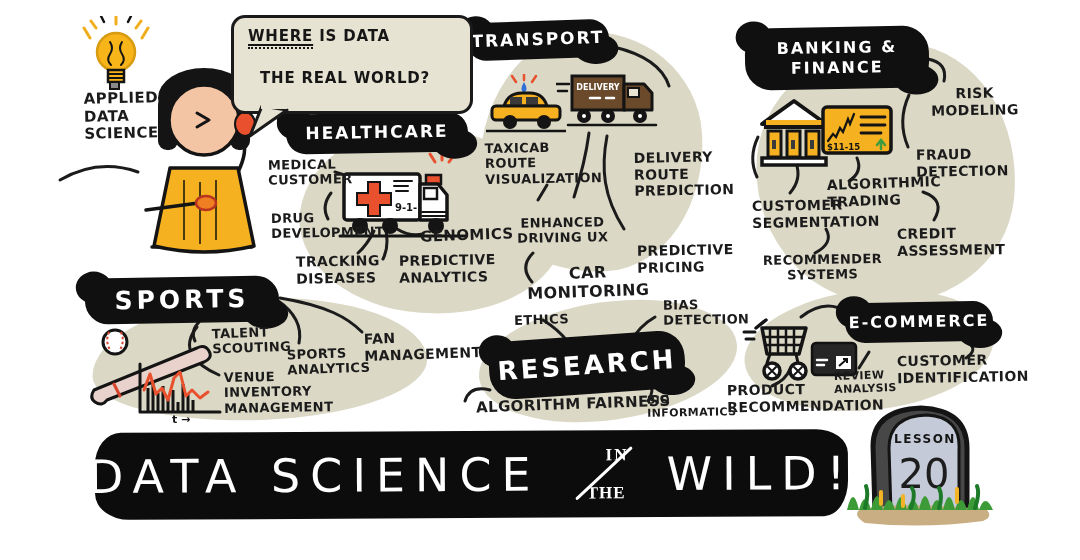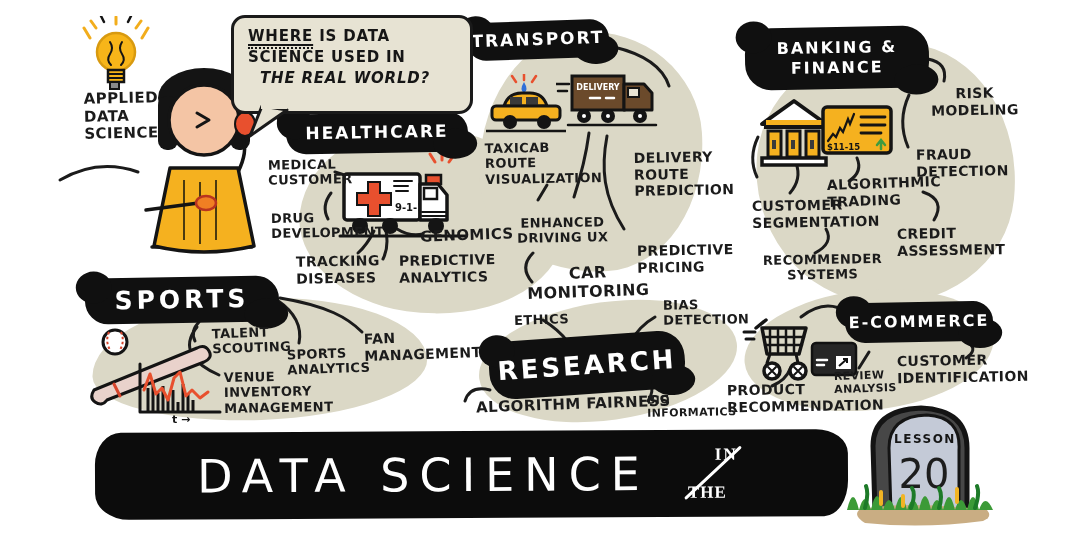--- a/index.html
+++ b/index.html
@@ -15,29 +15,29 @@
   .cloud-title{white-space:pre-line;font-weight:700;letter-spacing:2px;position:relative;z-index:1;line-height:1.25;}
   .lbl{position:absolute;font-weight:700;font-size:13px;line-height:1.18;letter-spacing:.4px;
        white-space:pre-line;z-index:5;transform:rotate(var(--rot,0deg));}
   .lbl.sm{font-size:11px}.lbl.md{font-size:14px}.lbl.lg{font-size:15px}.lbl.xl{font-size:16px}
   .center{text-align:center}
   .bubble{position:absolute;left:231px;top:15px;width:214px;background:#e7e3d3;border:3.5px solid #1a1a1a;
           border-radius:14px;padding:8px 8px 22px 14px;z-index:6;font-weight:700;font-size:15px;
           letter-spacing:.8px;line-height:1.4;color:#161616;}
   .bubble .hl{text-decoration:underline;text-decoration-thickness:2px;text-underline-offset:3px;
               border-bottom:2px dotted #161616;padding-bottom:2px;}
-  .bubble .indent{padding-left:12px;font-style:italic;}
+  .bubble .indent{padding-left:12px;}
   .bubble-tail{position:absolute;left:247px;top:104px;z-index:7;}
   .banner{position:absolute;left:95px;top:431px;width:753px;height:87px;background:#0c0c0c;
           border-radius:26px 32px 24px 34px/32px 24px 36px 26px;transform:rotate(-.3deg);
           display:flex;align-items:center;justify-content:center;gap:30px;z-index:6;color:#fff;}
   .banner .big{font-size:46px;font-weight:400;letter-spacing:10px;white-space:nowrap;}
   .frac{position:relative;width:66px;height:60px;flex:0 0 auto;font-family:Liberation Serif, serif;}
   .frac .top{position:absolute;top:1px;right:8px;font-size:17px;font-weight:700;letter-spacing:2px;}
-  .frac .bot{position:absolute;bottom:1px;left:8px;font-size:17px;font-weight:700;letter-spacing:1px;}
+  .frac .bot{position:absolute;bottom:1px;left:16px;font-size:17px;font-weight:700;letter-spacing:1px;}
   .frac svg{position:absolute;left:0;top:0;}
   svg text{font-family:"DejaVu Sans",sans-serif;}
 </style>
 </head>
 <body>
 
 <div id="canvas">
 
   <div class="blob" style="left:300px;top:128px;width:265px;height:186px;border-radius:48% 52% 55% 45%/55% 48% 52% 45%;transform:rotate(8deg);"></div>
   <div class="blob" style="left:478px;top:32px;width:225px;height:240px;border-radius:50% 50% 46% 54%/60% 45% 55% 40%;transform:rotate(-4deg);"></div>
@@ -304,32 +304,33 @@
 
   <div class="lbl md" style="left:897px;top:352px;--rot:-1deg">CUSTOMER
 IDENTIFICATION</div>
   <div class="lbl sm" style="left:834px;top:370px;--rot:-2deg">REVIEW
 ANALYSIS</div>
   <div class="lbl md" style="left:727px;top:381px;--rot:-1deg">PRODUCT
 RECOMMENDATION</div>
 
   <div class="bubble">
     <span><span class="hl">WHERE</span><span> IS DATA</span></span><br>
-    <span>SCIENCE USED IN</span><br>
+    <br>
     <span class="indent">THE REAL WORLD?</span>
   </div>
   <svg class="bubble-tail" width="42" height="36">
     <polygon points="3,32 15,2 40,6" fill="#e7e3d3" stroke="#1a1a1a" stroke-width="3" stroke-linejoin="round"></polygon>
     <rect x="14" y="0" width="26" height="5" fill="#e7e3d3"></rect>
   </svg>
 
   <div class="banner">
     <span class="big">DATA SCIENCE</span>
     <span class="frac">
       <svg width="66" height="60">
         <line x1="6" y1="54" x2="60" y2="4" stroke="#fff" stroke-width="3" stroke-linecap="round"></line>
       </svg>
       <span class="top">IN</span>
       <span class="bot">THE</span>
     </span>
+    <span class="big">WILD!</span>
   </div>
 
 </div>
 
 </body></html>

